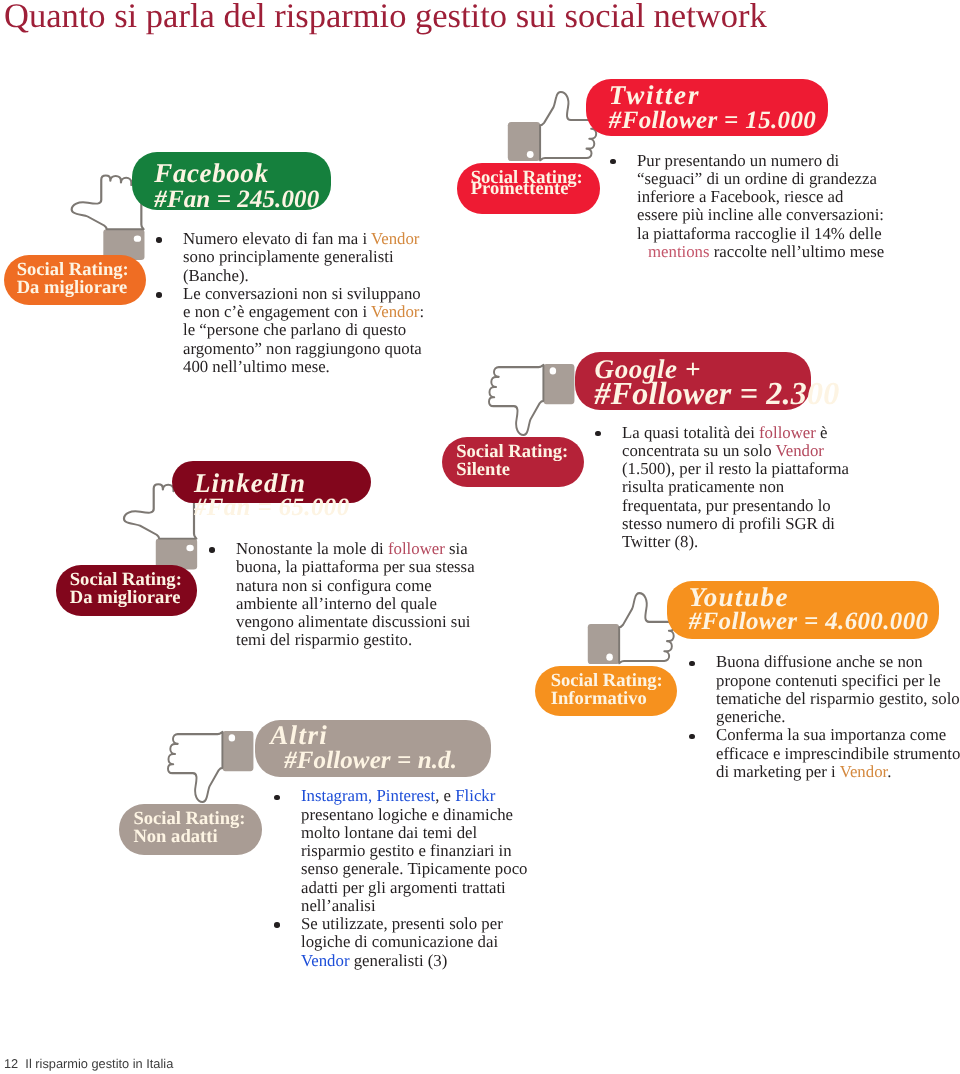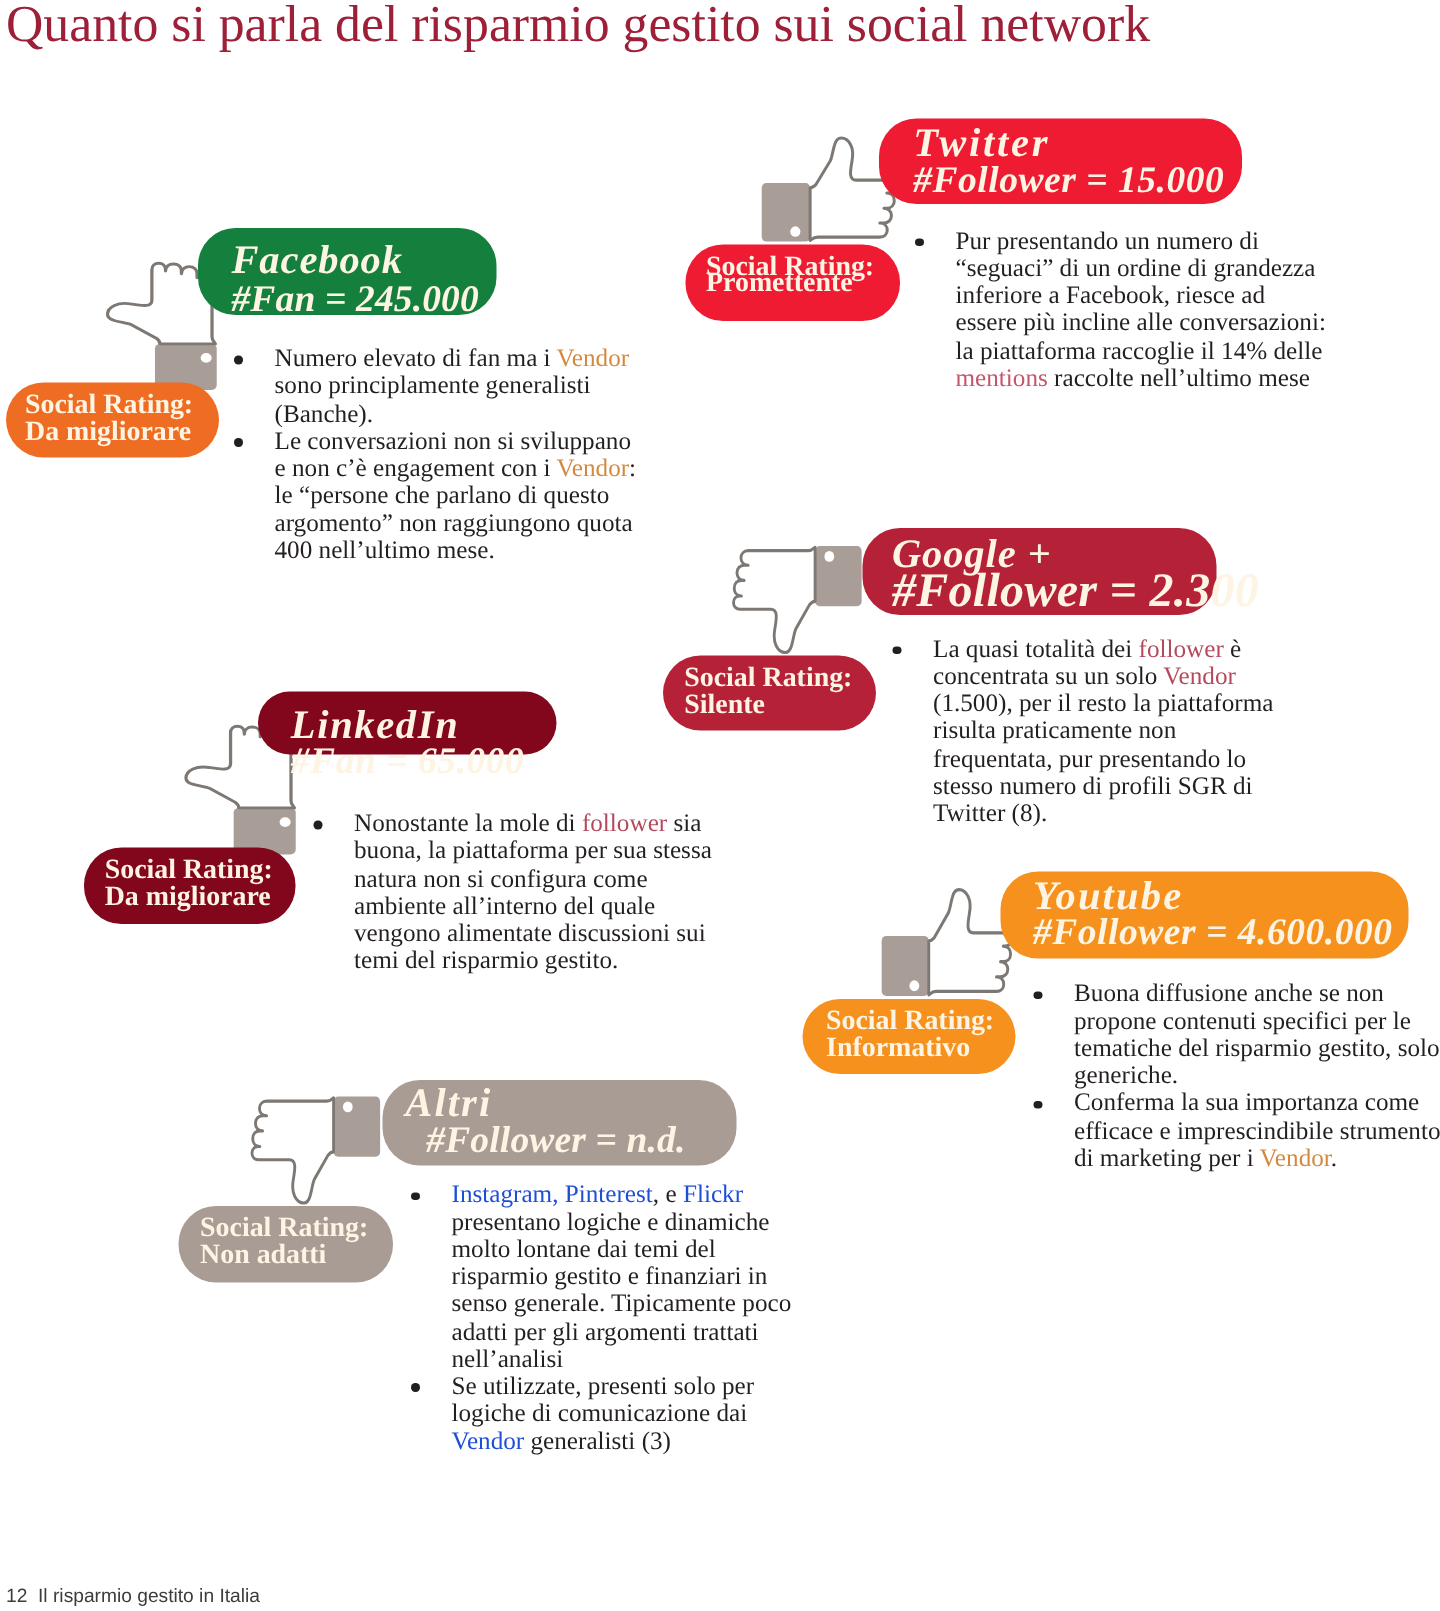--- a/index.html
+++ b/index.html
@@ -15,21 +15,21 @@
   .pill .l1{font-size:27px;}
   .pill .l2{font-size:25px;}
   .badge{position:absolute;border-radius:25px;color:#fdf4e3;font-weight:bold;
          box-sizing:border-box;z-index:3;}
   .badge .b1,.badge .b2{white-space:nowrap;position:absolute;left:18px;font-size:18.6px;letter-spacing:0px;}
   .txt{position:absolute;font-size:16.8px;line-height:18.25px;color:#231f20;}
   .txt ul{list-style:none;margin:0;padding:0;}
   .txt li{position:relative;padding-left:29px;}
   .txt li:before{content:"";position:absolute;left:2.2px;top:7.2px;width:5.6px;height:5.6px;border-radius:50%;background:#231f20;}
   .orange{color:#d4893f;}
-  .red{color:#c4556a;}
+  .red{color:#c4556a;margin-left:11px;}
   .dred{color:#b4495e;}
   .gray{color:#1d4ed8;}
   #footer{position:absolute;left:4px;top:1056px;font-family:"Liberation Sans",sans-serif;
           font-size:12.8px;color:#3c3c3c;white-space:nowrap;}
   .icon{position:absolute;z-index:2;}
 </style>
 </head>
 <body>
 
 <div id="page-title">Quanto si parla del risparmio gestito sui social network</div>

